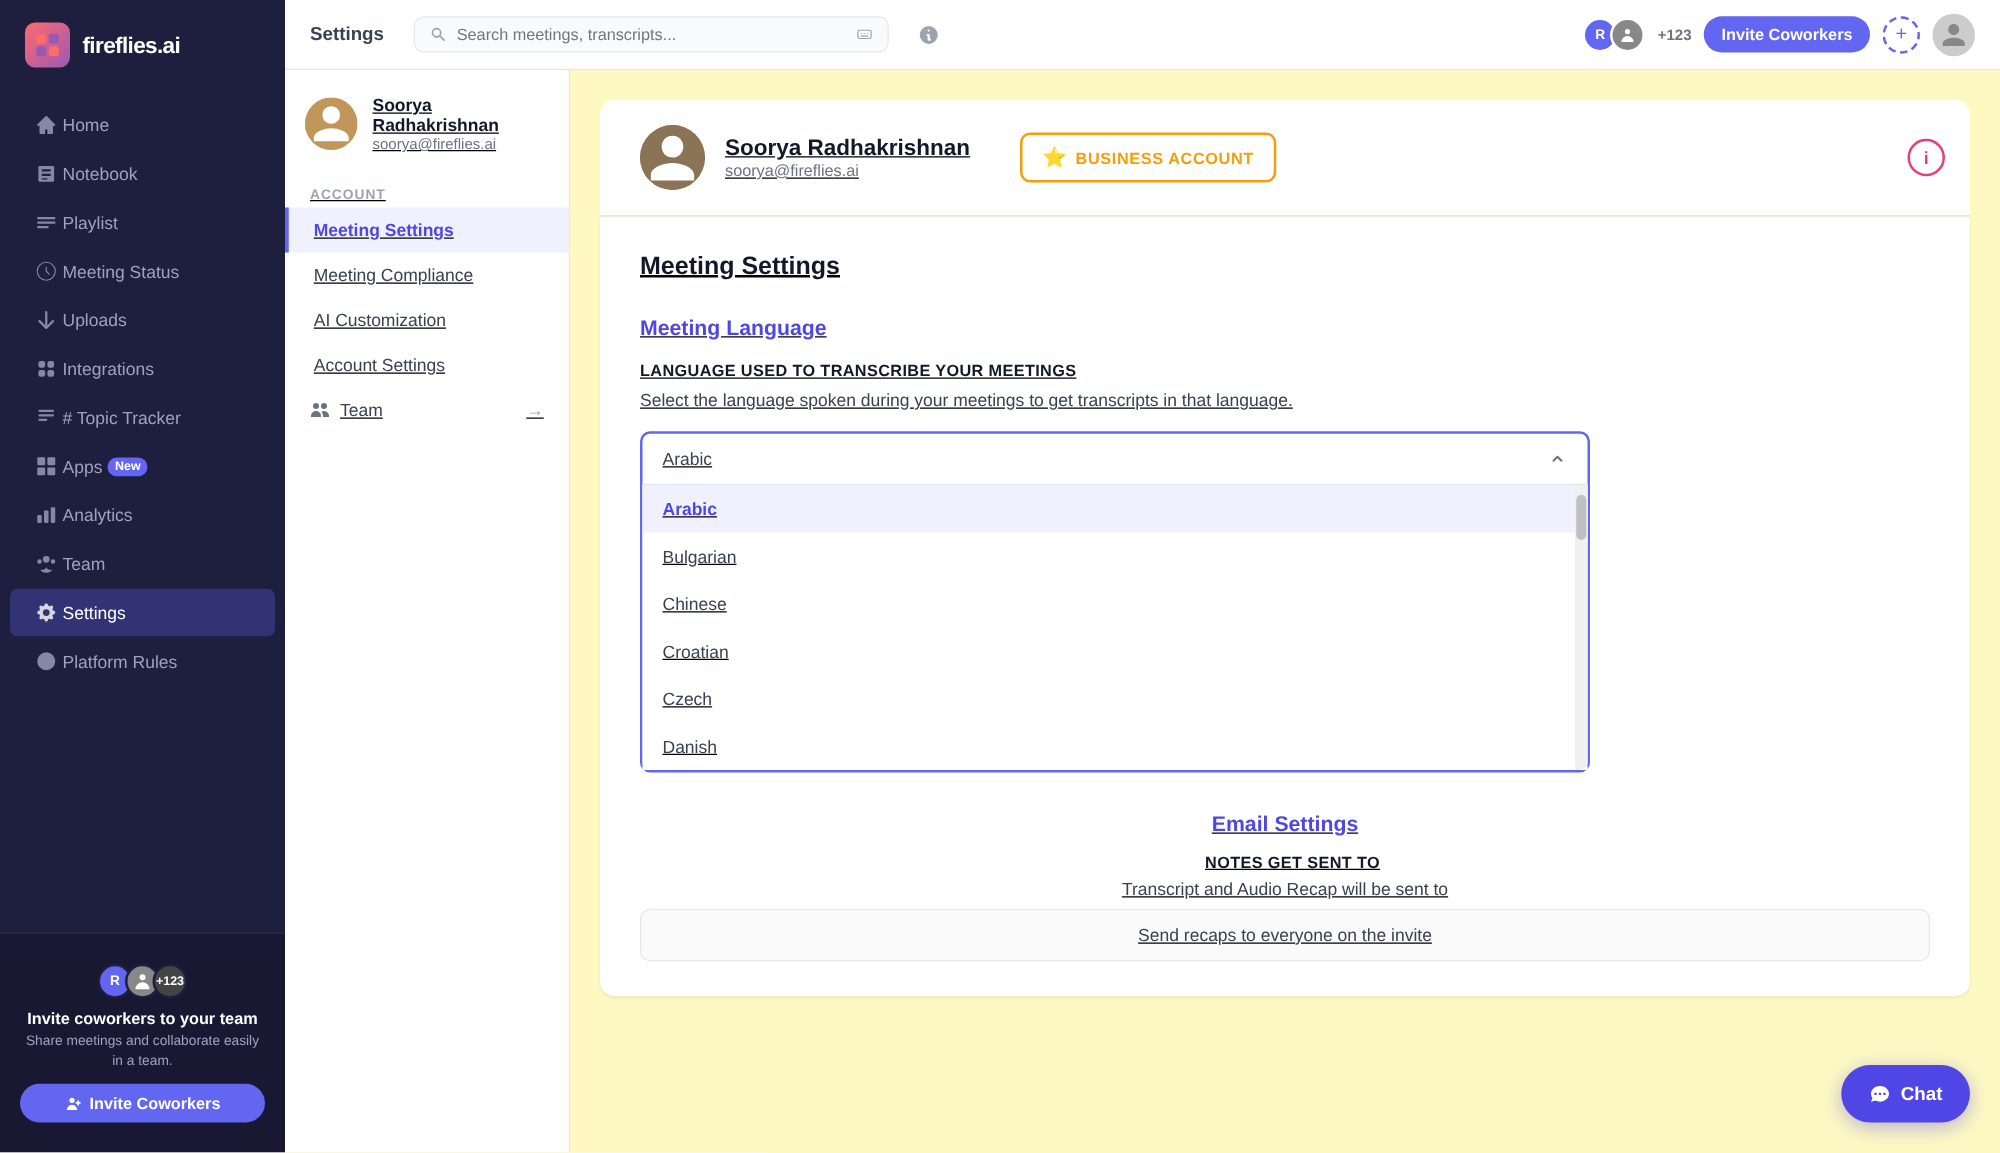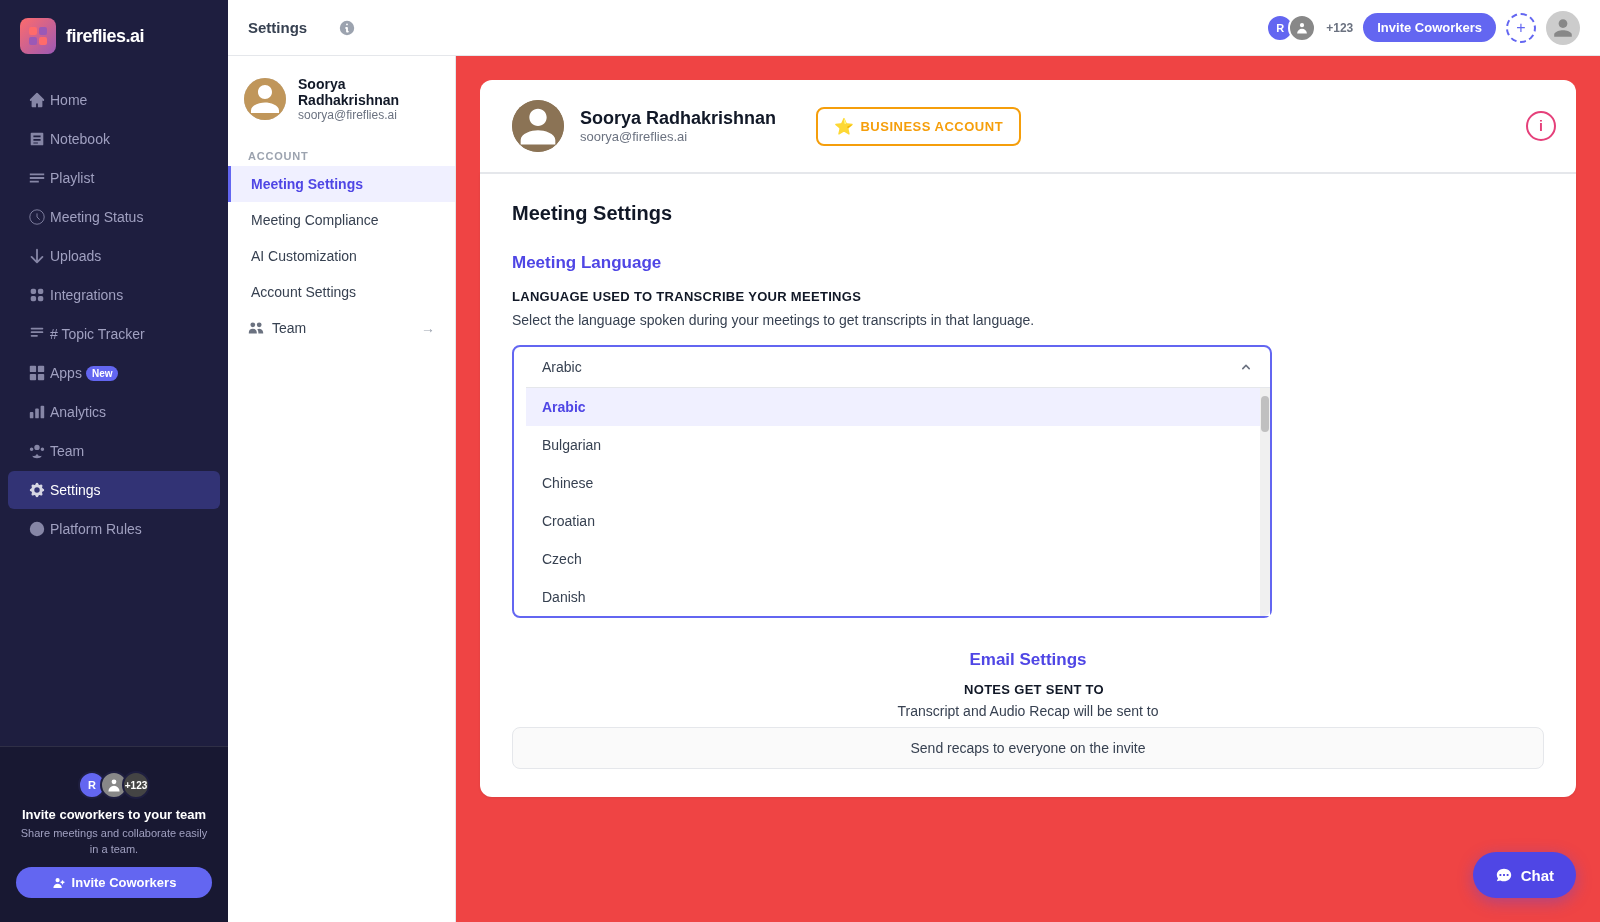--- a/index.html
+++ b/index.html
@@ -245,21 +245,22 @@
       display: flex;
       align-items: center;
       justify-content: center;
     }
 
     
     .content {
       display: flex;
       flex: 1;
       overflow: hidden;
-      background: #ef4444;
+      background: #fef9c3;
+      text-decoration: underline;
     }
 
     
     .settings-sidebar {
       width: 228px;
       background: #fff;
       border-right: 1px solid #e5e7eb;
       padding: 20px 0;
       overflow-y: auto;
       flex-shrink: 0;
@@ -629,20 +630,33 @@
         <span>Invite Coworkers</span>
       </button>
     </div>
   </div>
 </div>
 
 <div class="main">
 
   <div class="topbar">
     <span class="topbar-title">Settings</span>
+    <div class="search-bar">
+      <svg width="15" height="15" viewBox="0 0 20 20" fill="#9ca3af">
+          <path fill-rule="evenodd" d="M8 4a4 4 0 100 8 4 4 0 000-8zM2 8a6 6 0 1110.89 3.476l4.817 4.817a1 1 0 01-1.414 1.414l-4.816-4.816A6 6 0 012 8z" clip-rule="evenodd"></path>
+        </svg>
+      <input type="text" placeholder="Search meetings, transcripts..." style="">
+      <svg width="15" height="15" viewBox="0 0 20 20" fill="#9ca3af" style="margin-left:auto">
+          <rect x="2" y="5" width="16" height="10" rx="2" stroke="#9ca3af" stroke-width="1.5" fill="none"></rect>
+          <line x1="6" y1="9" x2="6" y2="9" stroke="#9ca3af" stroke-width="1.5" stroke-linecap="round"></line>
+          <line x1="10" y1="9" x2="10" y2="9" stroke="#9ca3af" stroke-width="1.5" stroke-linecap="round"></line>
+          <line x1="14" y1="9" x2="14" y2="9" stroke="#9ca3af" stroke-width="1.5" stroke-linecap="round"></line>
+          <line x1="6" y1="12" x2="14" y2="12" stroke="#9ca3af" stroke-width="1.5" stroke-linecap="round"></line>
+        </svg>
+    </div>
     <button class="topbar-icon-btn">
       <svg width="18" height="18" viewBox="0 0 20 20" fill="#9ca3af">
           <path fill-rule="evenodd" d="M18 10a8 8 0 11-16 0 8 8 0 0116 0zm-7-4a1 1 0 11-2 0 1 1 0 012 0zM9 9a1 1 0 000 2v3a1 1 0 001 1h1a1 1 0 100-2v-3a1 1 0 00-1-1H9z" clip-rule="evenodd"></path>
         </svg>
     </button>
     <div class="topbar-icons">
       <div class="topbar-avatar-group">
         <div class="tb-avatar">R</div>
         <div class="tb-avatar tb-avatar-plus">
           <svg width="14" height="14" viewBox="0 0 20 20" fill="white">
@@ -725,21 +739,21 @@
         <button class="info-btn" style="position:absolute;right:20px;top:50%;transform:translateY(-50%);">i</button>
       </div>
 
       <div class="settings-card" style="border-radius:0 0 12px 12px;margin-top:0;margin-bottom:24px;border-top:1px solid #e5e7eb;">
         <div class="settings-card-title">Meeting Settings</div>
 
         <div class="section-subtitle">Meeting Language</div>
         <div class="field-label">LANGUAGE USED TO TRANSCRIBE YOUR MEETINGS</div>
         <div class="field-desc">Select the language spoken during your meetings to get transcripts in that language.</div>
 
-        <div class="dropdown-wrapper" style="max-width:760px;padding-left:12px;">
+        <div class="dropdown-wrapper" style="max-width:760px;">
           <div class="dropdown-selected">
             <span>Arabic</span>
             <svg width="16" height="16" viewBox="0 0 20 20" fill="#6b7280">
                 <path fill-rule="evenodd" d="M14.707 12.707a1 1 0 01-1.414 0L10 9.414l-3.293 3.293a1 1 0 01-1.414-1.414l4-4a1 1 0 011.414 0l4 4a1 1 0 010 1.414z" clip-rule="evenodd"></path>
               </svg>
           </div>
           <div class="dropdown-list" style="position:relative;">
             <div class="dropdown-item selected">Arabic</div>
             <div class="dropdown-item">Bulgarian</div>
             <div class="dropdown-item">Chinese</div>

